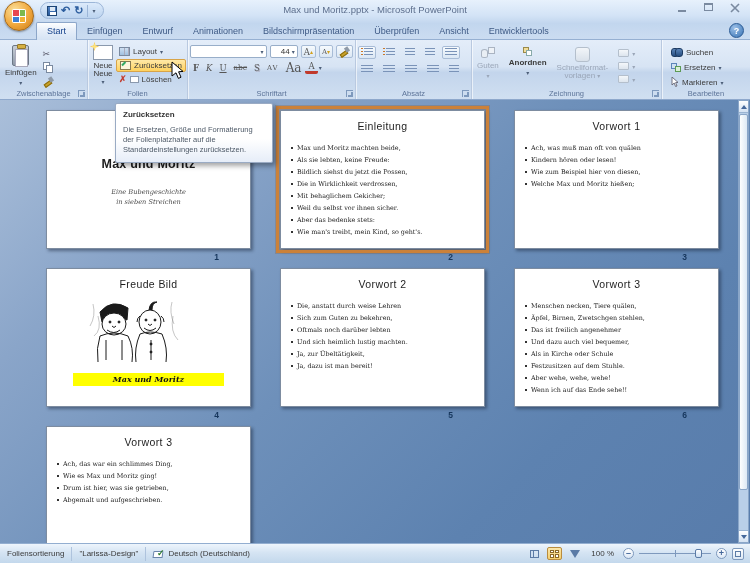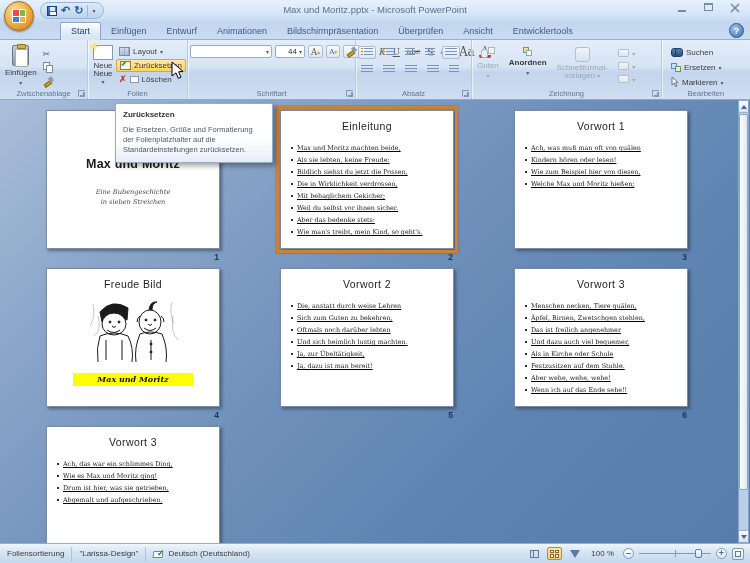--- a/index.html
+++ b/index.html
@@ -26,21 +26,21 @@
   .qat-sep { width:1px; height:12px; background:#9cb6d8; }
   .win-title { position:absolute; left:0; right:0; top:4px; text-align:center; font-size:9.5px; color:#5d6f8d; }
   .win-controls { position:absolute; right:8px; top:3px; display:flex; gap:12px; align-items:center; }
   .wc { width:14px; height:10px; position:relative; cursor:default; }
   .wc-min i { position:absolute; left:2px; bottom:1px; width:8px; height:2px; background:#7a8aa0; }
   .wc-res i { position:absolute; left:2px; top:0; width:9px; height:8px; border:1px solid #7a8aa0; border-top-width:2px; }
   .wc-close svg { position:absolute; left:2px; top:0; }
   .tabrow { position:absolute; left:36px; top:21px; height:19px; display:flex; align-items:flex-end; }
   .tab { padding:3px 10px 4px; font-size:9px; color:#3e5a85; white-space:nowrap; }
   .tab.active { background:linear-gradient(#fdfeff,#e6eef9 45%,#d5e3f4); border:1px solid #8ca6c9; border-bottom:none;
-    border-radius:2px 2px 0 0; color:#15428b;margin-left:24px; }
+    border-radius:2px 2px 0 0; color:#15428b; }
   .help-btn { position:absolute; right:6px; top:23px; width:15px; height:15px; border-radius:50%;
     background:radial-gradient(circle at 35% 30%,#9cc0e8,#3a74b5); border:1px solid #2a5a94;
     color:#fff; font-size:9px; font-weight:bold; text-align:center; line-height:14px; }
 
   
   .ribbon { position:absolute; left:0; top:40px; width:750px; height:60px;
     background:linear-gradient(to bottom,#e4edf9 0%,#d7e4f4 45%,#c3d5ec 55%,#d0dff1 100%);
     border-bottom:1px solid #8ea8cc; display:flex; }
   .rb-group { position:relative; height:100%; border-right:1px solid #b9c9e0; box-shadow:1px 0 0 rgba(255,255,255,.6); padding:2px 2px 13px; }
   .rb-label { position:absolute; left:0; right:0; bottom:1px; text-align:center; font-size:7.5px; color:#5d7499; }
@@ -98,26 +98,26 @@
   .repl-ic i:nth-child(1){position:absolute;left:0;top:0;width:6px;height:6px;background:#cfe0f2;border:1px solid #5b84b8;}
   .repl-ic i:nth-child(2){position:absolute;right:0;bottom:0;width:6px;height:6px;background:#d9efd6;border:1px solid #5d9a55;}
   .cursor-mini svg { display:block; }
 
   
   .workarea { position:absolute; left:0; top:100px; width:750px; height:443px; overflow:hidden;
     background:linear-gradient(135deg,#aabfda 0%,#8aa5c9 22%,#6e90ba 48%,#5d82b0 75%,#587cab 100%); }
   .slide-grid { position:absolute; left:0; top:0; right:12px; bottom:0; display:grid;
     grid-template-columns:repeat(3,176px); grid-auto-rows:158px; column-gap:58px; padding:10px 0 0 46px; }
   .slide-cell { position:relative; }
-  .slide-thumb { position:relative; width:174px; height:139px; background:#fff; border:1px solid #7d8younger8; border:1px solid #7d8ca0;
+  .slide-thumb { position:relative; width:205px; height:139px; background:#fff; border:1px solid #7d8younger8; border:1px solid #7d8ca0;
     box-shadow:2px 2px 3px rgba(20,30,50,.45); overflow:hidden; }
   .slide-thumb.selected { outline:3px solid #cb8139; outline-offset:1px; box-shadow:0 0 0 5px rgba(140,85,30,.25),2px 2px 4px rgba(20,30,50,.45); }
   .slide-num { position:absolute; top:142px; right:3px; font-size:8.5px; font-weight:bold; color:#16365c; }
   .slide-title { position:absolute; top:9px; left:4px; right:4px; text-align:center; font-size:10.5px; letter-spacing:.4px; color:#1d1d1d; }
-  .slide-bullets { position:absolute; top:31px; left:9px; right:0; list-style:none;text-decoration:underline; }
+  .slide-bullets { position:absolute; top:31px; left:9px; right:0; list-style:none; }
   .slide-bullets li { position:relative; font-family:"DejaVu Serif",serif; font-size:6.4px; line-height:12px; color:#1a1a1a; padding-left:7px; white-space:nowrap; }
   .slide-bullets li:before { content:""; position:absolute; left:1px; top:5px; width:2px; height:2px; background:#333; }
   .slide-subtitle { display:none; }
   .slide-picture { display:none; }
   .slide-banner { display:none; }
   .type-title .slide-title { top:46px; font-size:12.5px; font-weight:bold; letter-spacing:.2px; }
   .type-title .slide-subtitle { display:block; position:absolute; top:76px; left:0; right:0; text-align:center;
     font-family:"DejaVu Serif",serif; font-style:italic; font-size:6.6px; line-height:10px; color:#4a4a4a; }
   .type-picture .slide-picture { display:block; position:absolute; top:27px; left:39px; }
   .type-picture .slide-banner { display:block; position:absolute; top:104px; left:26px; right:26px; height:13px; background:#ffff00;
@@ -270,21 +270,21 @@
           <span class="redx">✗</span>
           <span class="slide-mini"></span>
           <span>Löschen</span>
         </div>
       </div>
     </div>
     <div class="rb-label">Folien</div>
   </div>
 
   <div class="rb-group" style="width:168px">
-    <div style="display:flex;flex-direction:row;gap:3px;padding-top:3px">
+    <div style="display:flex;flex-direction:column;gap:3px;padding-top:3px">
       <div style="display:flex;gap:3px;align-items:center">
         <div class="combo" style="width:82px">
           <span class="dd">▾</span>
         </div>
         <div class="combo" style="width:30px">
           <span>44</span>
           <span class="dd">▾</span>
         </div>
         <div class="fontbtn btn-ic framed">
           <span>A</span>

